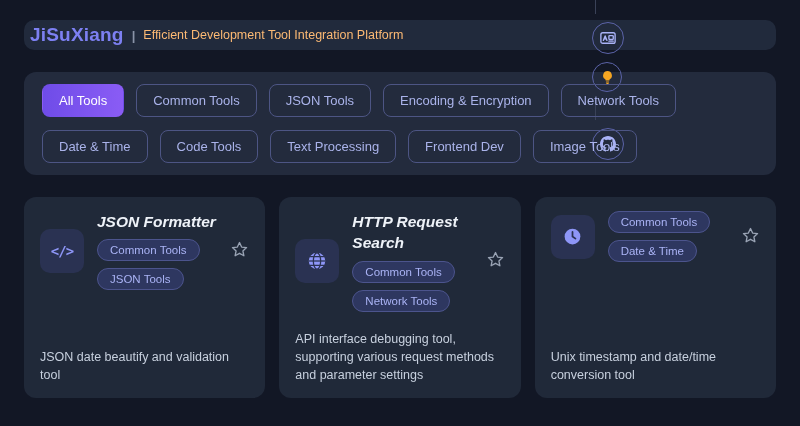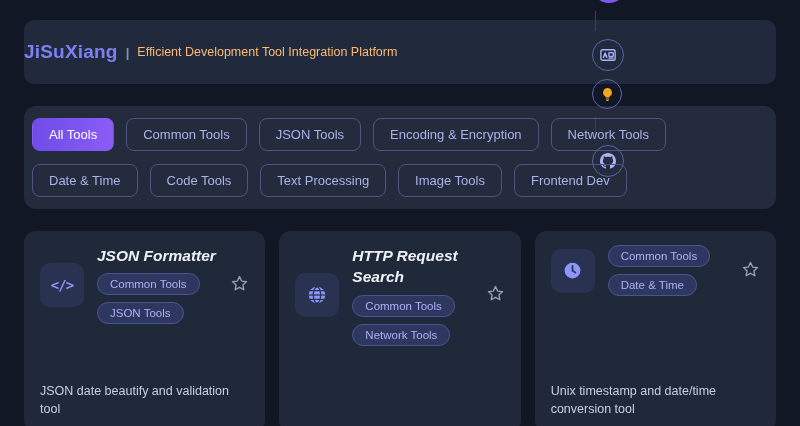--- a/index.html
+++ b/index.html
@@ -7,26 +7,26 @@
   body {
     background: #121725;
     font-family: "Liberation Sans", sans-serif;
     color: #e3e8f1;
     overflow: hidden;
   }
 
   
   .topbar {
     margin: 20px 24px 0;
-    height: 64px;
+    height: 30px;
     background: #212a3c;
     border-radius: 10px;
     display: flex;
     align-items: center;
-    padding: 0 12px 0 0;
+    padding: 0 12px 0 6px;
   }
   .logo {
     font-size: 19px;
     font-weight: bold;
     color: #7d80f2;
     letter-spacing: 0.2px;
   }
   .logo-divider {
     color: #8a93a8;
     font-size: 13px;
@@ -79,21 +79,21 @@
     border: 1px solid #5b63a8;
     background: transparent;
   }
   .vsep { width: 1px; height: 20px; background: #3a4258; margin: 0 3px; }
 
   
   .filters {
     margin: 22px 24px 0;
     background: #232b3d;
     border-radius: 12px;
-    padding: 12px 8px;
+    padding: 12px 18px;
     display: flex;
     flex-wrap: wrap;
     gap: 13px 12px;
   }
   .chip {
     font-family: "Liberation Sans", sans-serif;
     font-size: 13px;
     color: #aab3ea;
     background: transparent;
     border: 1px solid #4d5584;
@@ -246,22 +246,22 @@
 
 <nav class="filters">
   <button class="chip active">All Tools</button>
   <button class="chip">Common Tools</button>
   <button class="chip">JSON Tools</button>
   <button class="chip">Encoding &amp; Encryption</button>
   <button class="chip">Network Tools</button>
   <button class="chip">Date &amp; Time</button>
   <button class="chip">Code Tools</button>
   <button class="chip">Text Processing</button>
+  <button class="chip">Frontend Dev</button>
   <button class="chip">Image Tools</button>
-  <button class="chip">Frontend Dev</button>
 </nav>
 
 <main class="cards">
 
   <section class="card">
     <div class="card-head">
       <div class="tile">
         <span class="code-glyph">&lt;/&gt;</span>
       </div>
       <div class="head-col">
@@ -298,20 +298,21 @@
           <span class="tag">Common Tools</span>
           <span class="tag">Network Tools</span>
         </div>
       </div>
       <button class="fav-star">
         <svg width="19" height="19" viewBox="0 0 24 24" fill="none" stroke="#9aa4b5" stroke-width="1.7" stroke-linejoin="round">
           <path d="M12 3.2l2.7 5.7 6.2.7-4.6 4.2 1.2 6.1-5.5-3.1-5.5 3.1 1.2-6.1-4.6-4.2 6.2-.7z"></path>
         </svg>
       </button>
     </div>
+    <p class="card-desc">API interface debugging tool, supporting various request methods and parameter settings</p>
   </section>
 
   <section class="card">
     <div class="card-head">
       <div class="tile">
         <svg width="21" height="21" viewBox="0 0 24 24">
           <circle cx="12" cy="12" r="9" fill="#8e96f7"></circle>
           <path d="M12 6.8v5.2l3.4 2.4" stroke="#2a3252" stroke-width="2" fill="none" stroke-linecap="round"></path>
         </svg>
       </div>

